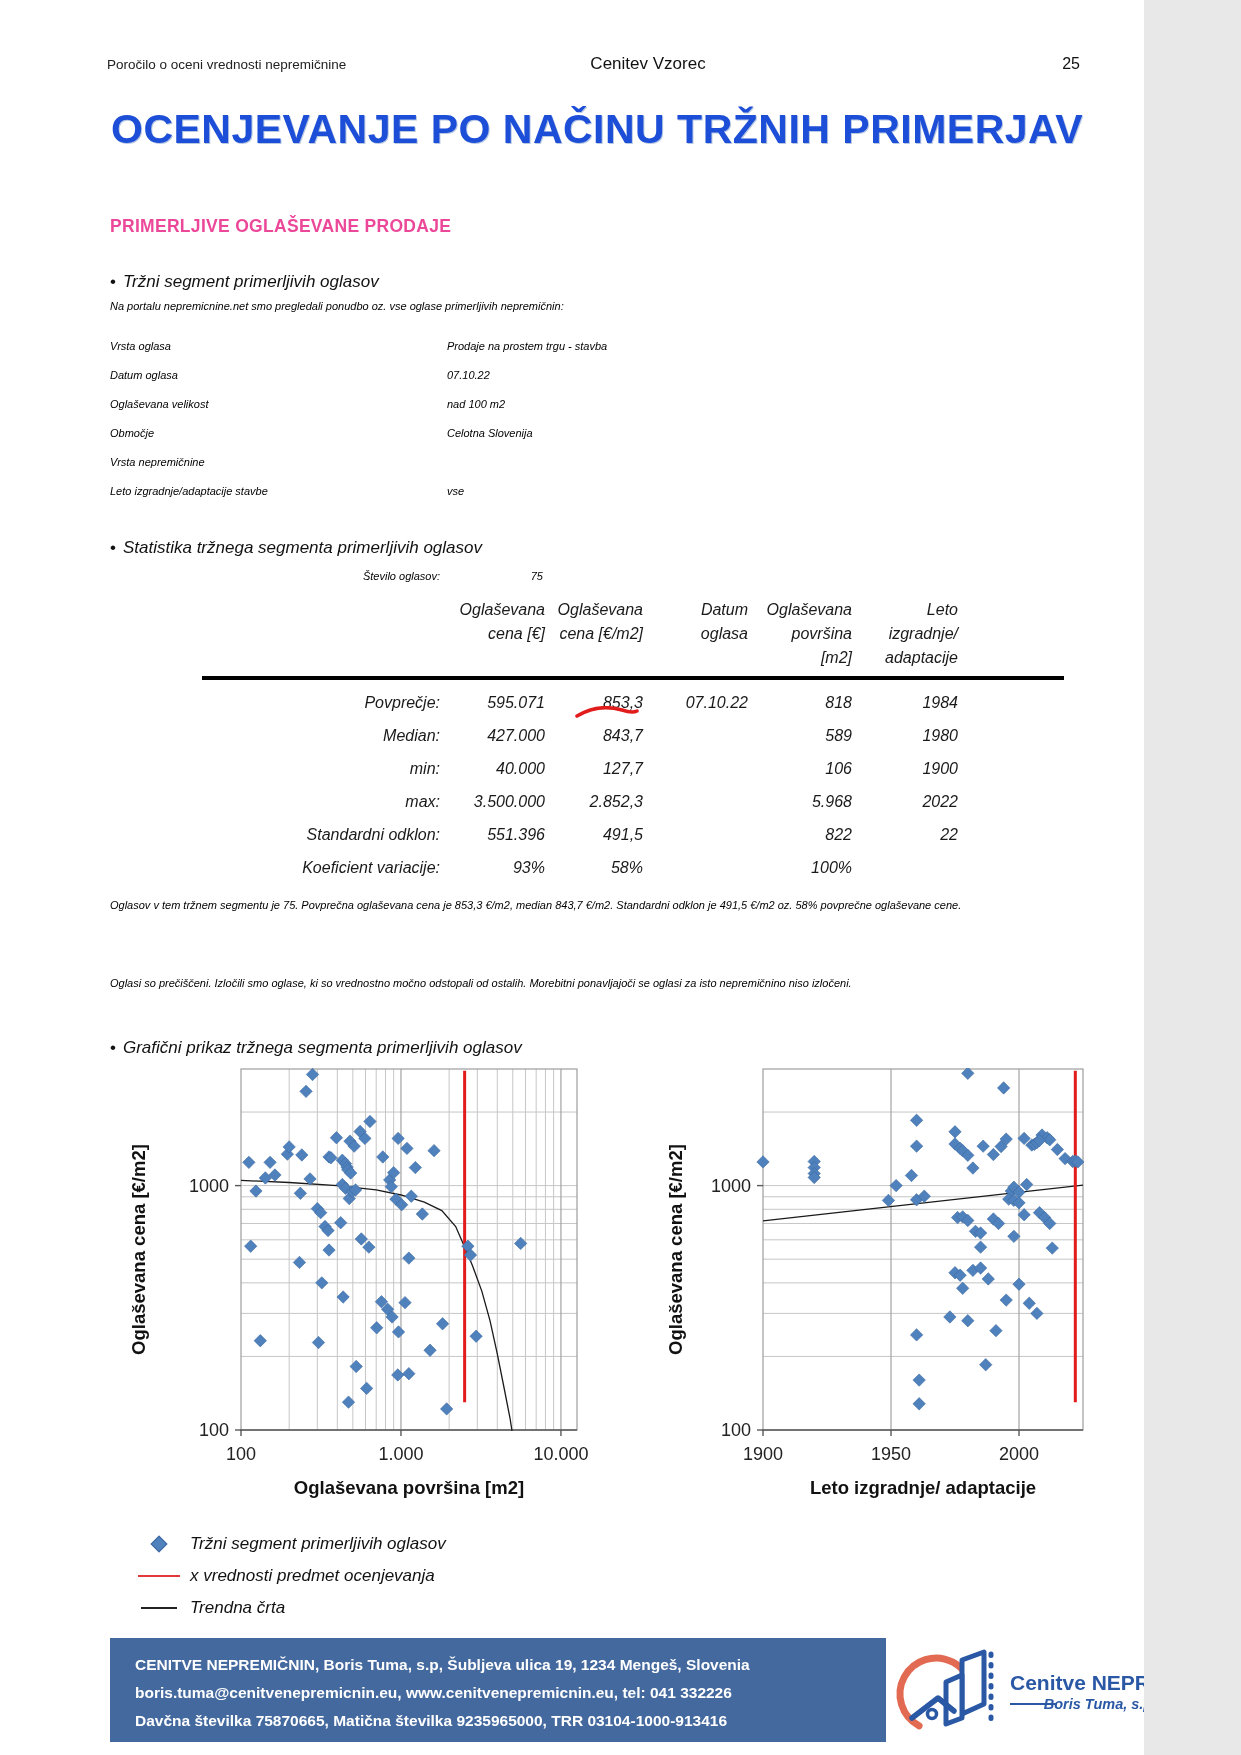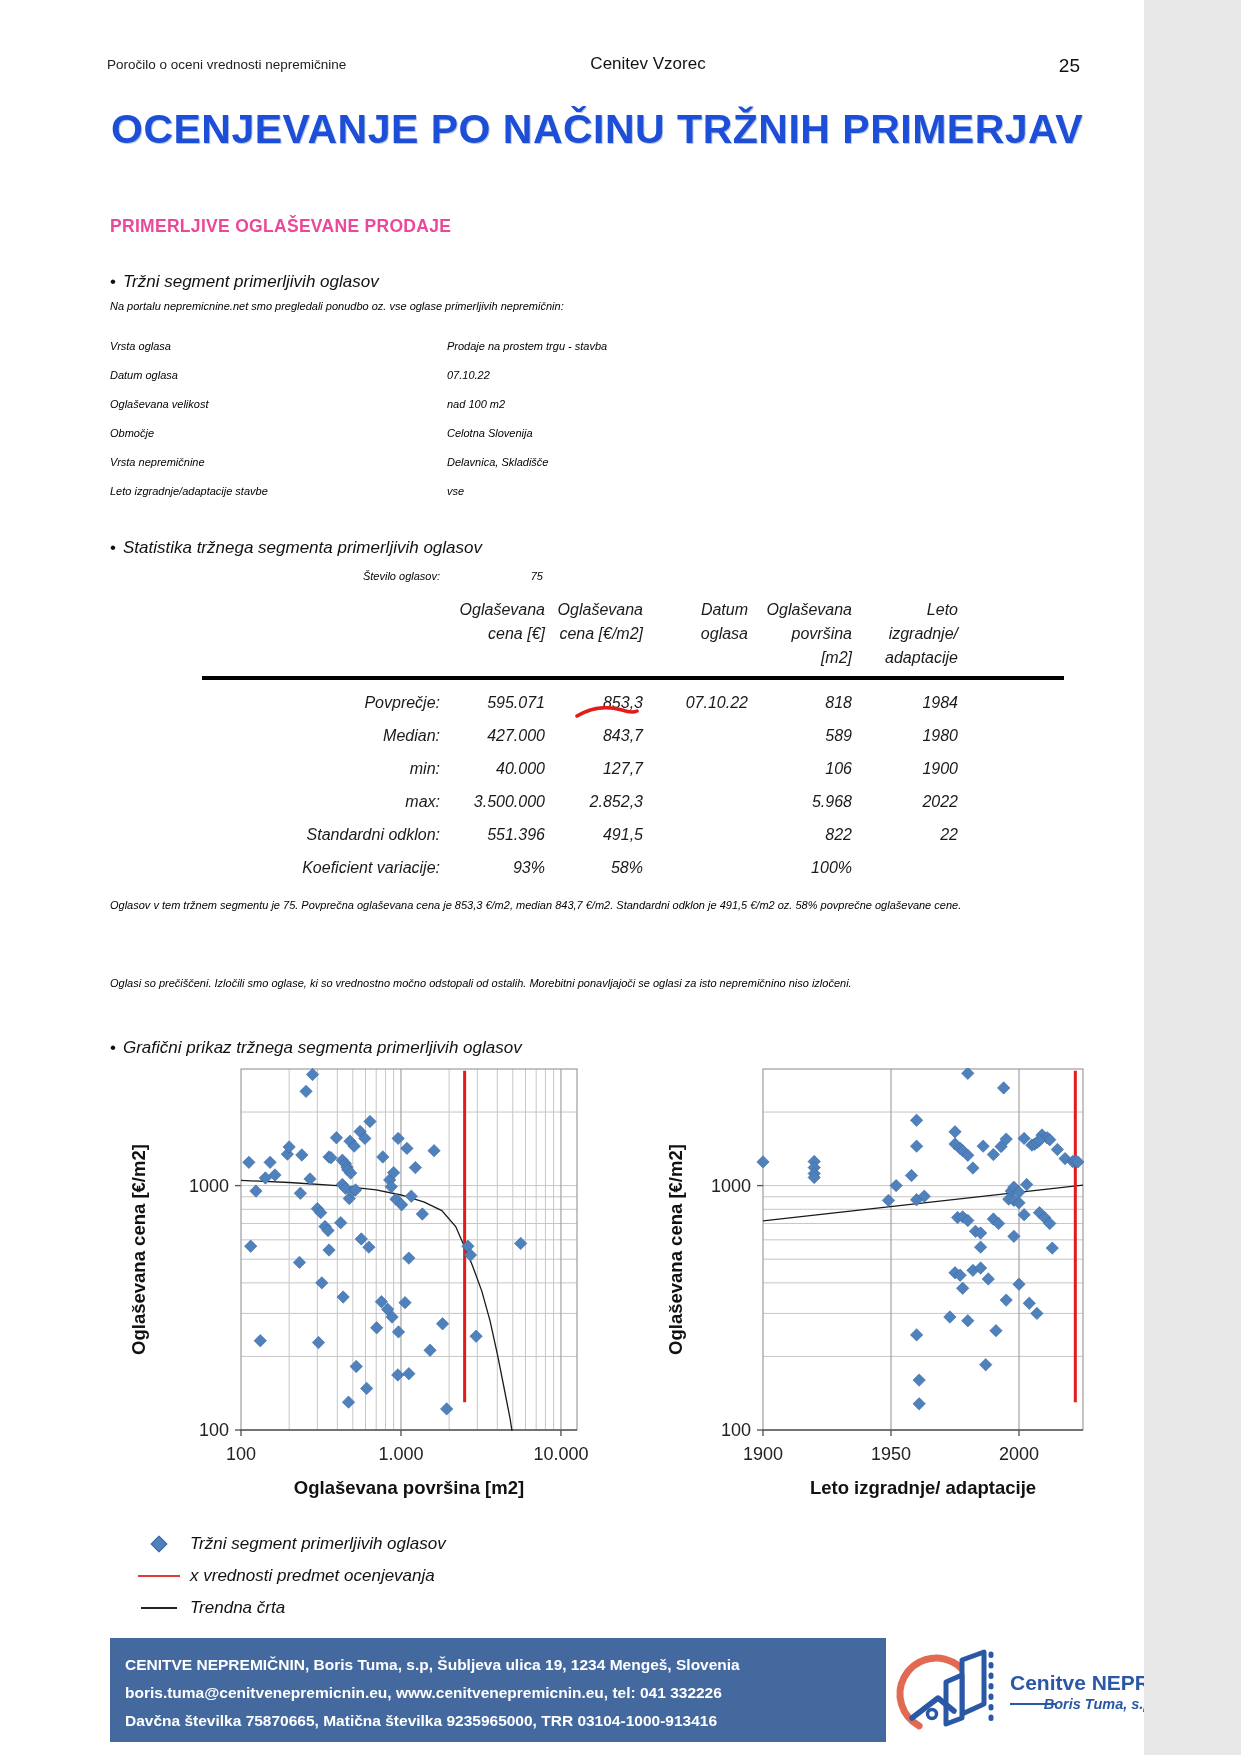--- a/index.html
+++ b/index.html
@@ -1,21 +1,21 @@
 <!DOCTYPE html>
 <html><head>
 <meta charset="utf-8">
 <style>
   html,body{margin:0;padding:0;background:#e8e8e8;}
   .page{position:relative;width:1144px;height:1755px;background:#ffffff;overflow:hidden;
         font-family:"Liberation Sans","DejaVu Sans",sans-serif;color:#1a1a1a;}
   .abs{position:absolute;}
   .hdr-left{left:107px;top:57px;font-size:13.5px;color:#222;}
   .hdr-center{left:648px;top:54px;transform:translateX(-50%);font-size:17px;color:#111;}
-  .hdr-page{right:64px;top:55px;font-size:19px;color:#111;}
+  .hdr-page{right:64px;top:55px;font-size:16px;color:#111;}
   .doc-title{left:111px;top:106px;font-size:41px;font-weight:800;letter-spacing:.5px;
              color:#1d4ed8;text-shadow:1px 1px 0 #b9c9e2;white-space:nowrap;}
   .sec-heading{left:110px;top:216px;font-size:17.5px;font-weight:800;letter-spacing:.3px;color:#ec4899;}
   .bullet{font-size:17px;font-style:italic;color:#111;white-space:nowrap;}
   .bullet .dot{font-style:normal;margin-right:7px;}
   .body-it{font-size:11px;font-style:italic;color:#000000;}
   .intro{left:110px;top:300px;width:1030px;}
   .criteria{left:110px;top:331px;width:800px;}
   .criteria .crow{display:grid;grid-template-columns:337px auto;height:29px;align-items:center;}
   .stats-count-label{left:180px;top:570px;width:260px;text-align:right;}
@@ -32,21 +32,21 @@
   .bullet3{top:1038px;left:110px;}
   .chart-svg{overflow:visible;}
   .legend{left:128px;top:1528px;}
   .leg-row{display:grid;grid-template-columns:62px auto;height:32px;align-items:center;}
   .leg-swatch{justify-self:center;}
   .diamond{width:10px;height:10px;background:#4f81bd;transform:rotate(45deg);border:1px solid #3c699f;}
   .line-red{width:42px;height:0;border-top:2.5px solid #e03a3a;}
   .line-black{width:36px;height:0;border-top:2px solid #222;}
   .leg-label{font-size:17px;font-style:italic;color:#111;}
   .footer-bar{left:110px;top:1638px;width:776px;height:104px;background:#44699e;
-              padding:13px 0 0 15px;box-sizing:border-box;}
+              padding:13px 0 0 25px;box-sizing:border-box;}
   .footer-bar .fline{color:#ffffff;font-size:15.5px;font-weight:700;line-height:28px;white-space:nowrap;}
   .logo{left:888px;top:1642px;}
 </style>
 </head>
 <body>
 
 <div class="page">
 
   <div class="abs hdr-left">Poročilo o oceni vrednosti nepremičnine</div>
   <div class="abs hdr-center">Cenitev Vzorec</div>
@@ -72,21 +72,20 @@
     <div class="crow">
       <span class="body-it">Oglaševana velikost</span>
       <span class="body-it">nad 100 m2</span>
     </div>
     <div class="crow">
       <span class="body-it">Območje</span>
       <span class="body-it">Celotna Slovenija</span>
     </div>
     <div class="crow">
       <span class="body-it">Vrsta nepremičnine</span>
-      <span class="body-it">Delavnica, Skladišče</span>
     </div>
     <div class="crow">
       <span class="body-it">Leto izgradnje/adaptacije stavbe</span>
       <span class="body-it">vse</span>
     </div>
   </div>
 
   <div class="abs bullet" style="left:110px;top:538px;">
     <span class="dot">•</span><span>Statistika tržnega segmenta primerljivih oglasov</span>
   </div>

